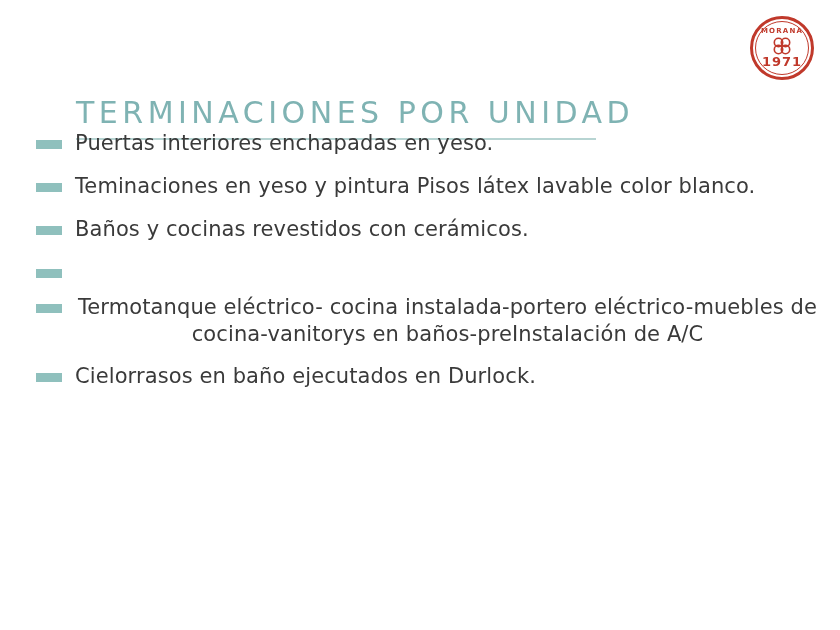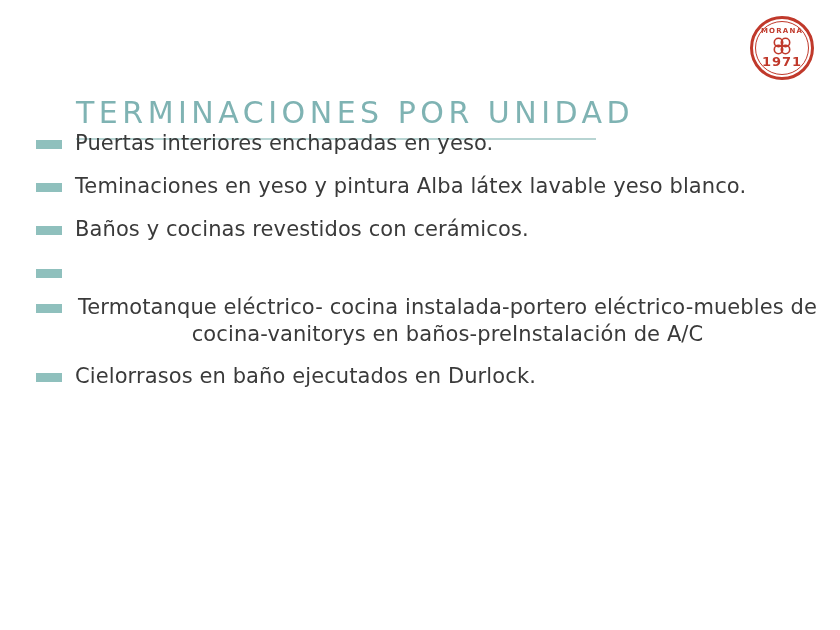--- a/index.html
+++ b/index.html
@@ -157,21 +157,21 @@
 
   <div class="list">
 
     <div class="item">
       <div class="dash"></div>
       <div class="item-text">Puertas interiores enchapadas en yeso.</div>
     </div>
 
     <div class="item">
       <div class="dash"></div>
-      <div class="item-text">Teminaciones en yeso y pintura Alba látex lavable yeso blanco.</div>
+      <div class="item-text">Teminaciones en yeso y pintura Pisos látex lavable color blanco.</div>
     </div>
 
     <div class="item">
       <div class="dash"></div>
       <div class="item-text">Baños y cocinas revestidos con cerámicos.</div>
     </div>
 
     <div class="item">
       <div class="dash"></div>
     </div>

